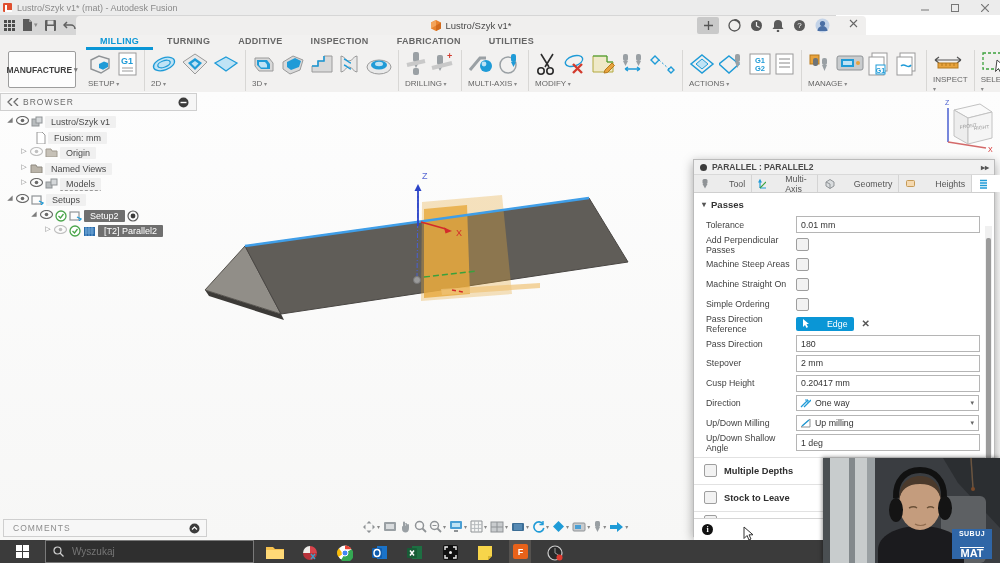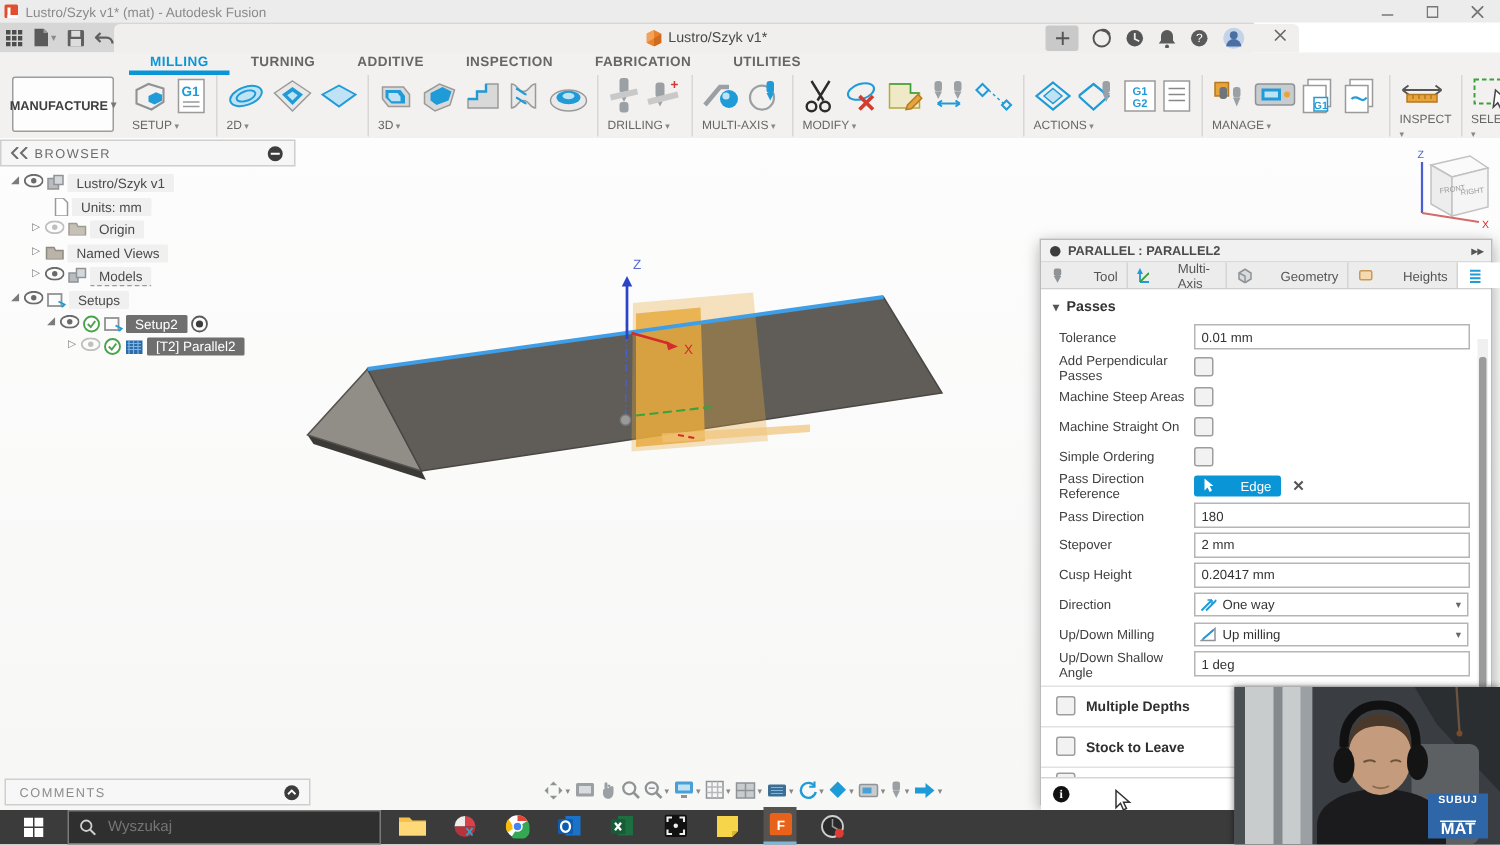--- a/index.html
+++ b/index.html
@@ -84,21 +84,21 @@
   .dscroll{position:absolute;right:2px;top:33px;width:7px;bottom:2px;background:#f0f0f0}
   .dscroll .thumb{position:absolute;left:1px;top:12px;width:5px;height:250px;background:#9b9b9b;border-radius:2px}
   
   .comments{position:absolute;left:3px;top:427px;width:193px;height:16px;background:#f7f7f7;border:1px solid #cfcfcf;
             display:flex;align-items:center;font-size:8.5px;color:#8c8c8c;letter-spacing:1px;padding-left:9px}
   .comments .cbtn{margin-left:auto;margin-right:6px}
   .vtb{position:absolute;left:362px;top:426px;height:17px;display:flex;align-items:center;gap:2px}
   .vtb .vi{display:flex;align-items:center}
   .vtb .caret{font-size:6px;color:#888;margin:0 1px}
   
-  .taskbar{left:0;top:540px;width:1000px;height:23px;background:#3b3b3b;display:flex;align-items:flex-end}
+  .taskbar{left:0;top:540px;width:1000px;height:23px;background:#3b3b3b;display:flex;align-items:flex-start}
   .start{width:45px;height:23px;display:flex;align-items:center;justify-content:center}
   .tsearch{width:200px;height:21px;background:#2f2f2f;border:1px solid #7a7a7a;display:flex;align-items:center;gap:6px;padding-left:7px}
   .tsearch input{background:transparent;border:none;outline:none;color:#cfcfcf;font-size:10px;width:150px;
                  font-family:"Liberation Sans",sans-serif}
   .ticons{display:flex;align-items:center;margin-left:10px;gap:13px}
   .tic{width:22px;height:23px;display:flex;align-items:center;justify-content:center}
   .tic.activeapp{background:#55524f;border-bottom:2px solid #76b9e0}
   
   .webcam{left:823px;top:458px;width:177px;height:105px;background:#232326;box-shadow:-1px -1px 4px rgba(0,0,0,.4)}
   .badge{position:absolute;right:8px;bottom:4px;width:40px;height:30px;background:#2f66a7;color:#fff;
@@ -570,21 +570,21 @@
         <svg width="12" height="11">
             <rect x="1" y="3" width="7" height="7" fill="#b8bcbe" stroke="#8f9396"></rect>
             <rect x="5" y="1" width="6" height="6" fill="#d5d8da" stroke="#8f9396"></rect>
           </svg>
         <span class="pill">Lustro/Szyk v1</span>
       </div>
       <div class="trow" style="padding-left:36px">
         <svg width="10" height="12">
             <path d="M1 0h5l3 3v9H1z" fill="#fff" stroke="#9a9a9a"></path>
           </svg>
-        <span class="pill">Units: mm</span>
+        <span class="pill">Fusion: mm</span>
       </div>
       <div class="trow" style="padding-left:20px">
         <span class="arr">▷</span>
         <svg width="13" height="9">
             <ellipse cx="6.5" cy="4.5" rx="6" ry="4" fill="none" stroke="#c0c0c0" stroke-width="1.2"></ellipse>
             <circle cx="6.5" cy="4.5" r="1.8" fill="#c0c0c0"></circle>
           </svg>
         <svg width="13" height="10">
             <path d="M1 2h5l1 2h5v6H1z" fill="#c6c1b7" stroke="#a09a8f"></path>
           </svg>

